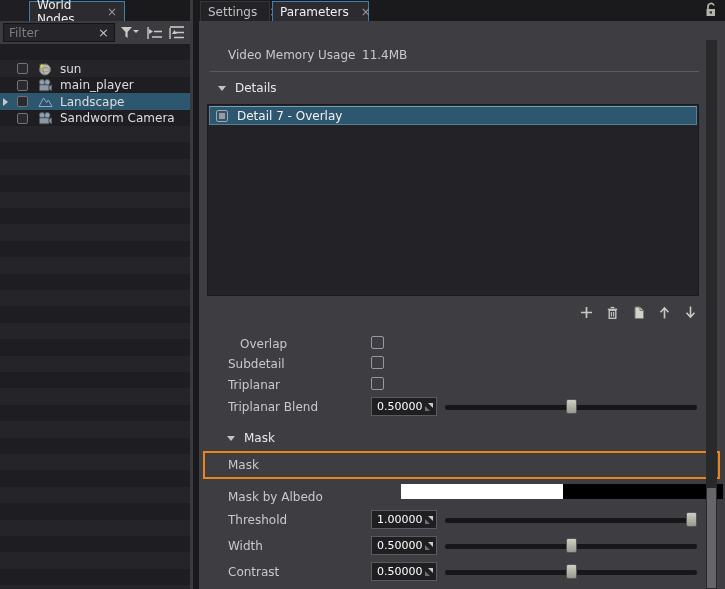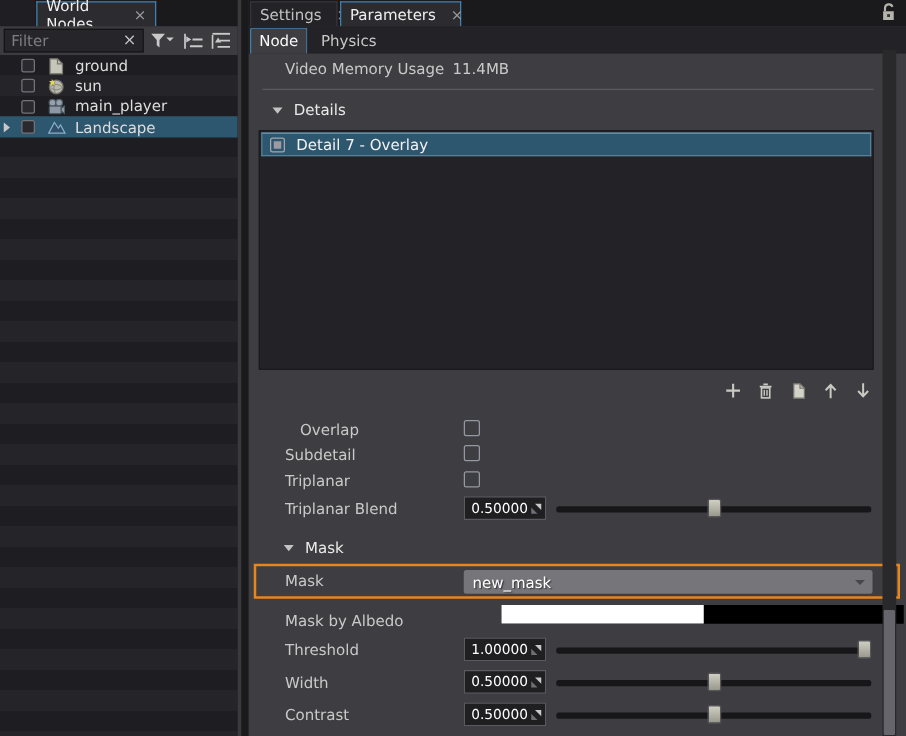--- a/index.html
+++ b/index.html
@@ -126,30 +126,20 @@
     <div class="icon-btn" style="width:21px">
       <svg width="16" height="14" viewBox="0 0 16 14">
         <path d="M1 1h14" stroke="#c9c9c9" stroke-width="1.6"></path>
         <path d="M3 8l2.5-4L8 8z" fill="#c9c9c9"></path>
         <path d="M1 2v11M7 6.5h8M5 11.5h10" stroke="#c9c9c9" stroke-width="1.4" fill="none"></path>
       </svg>
     </div>
   </div>
 
   <div class="lp-tree">
-    <div class="tree-row" style="top:0">
-      <span class="tree-cb"></span>
-      <span class="tree-icon">
-        <svg width="13" height="14" viewBox="0 0 13 14">
-            <path d="M2 1h6l4 4v8H2z" fill="#c6c6ba" stroke="#77776e"></path>
-            <path d="M8 1v4h4" fill="none" stroke="#77776e"></path>
-          </svg>
-      </span>
-      <span class="tree-label">ground</span>
-    </div>
     <div class="tree-row" style="top:16.4px">
       <span class="tree-cb"></span>
       <span class="tree-icon">
         <svg width="14" height="14" viewBox="0 0 14 14">
           <circle cx="7" cy="7.5" r="5.5" fill="#b9b9ad" stroke="#6e6e66"></circle>
           <path d="M2.5 7.5c2-2.5 7-2.5 9 0M2.5 8c2 2.5 7 2.5 9 0M7 2c-2.5 2-2.5 9 0 11" fill="none" stroke="#85857b" stroke-width=".8"></path>
           <path d="M3.5 1l1 2 2-.5-1.4 1.7L6 6 3.8 5 2.4 6.3l.3-2.3L1 3l2.3-.3z" fill="#e4dc4e"></path>
         </svg>
       </span>
       <span class="tree-label">sun</span>
@@ -169,20 +159,32 @@
       <span class="tree-icon">
         <svg width="14" height="13" viewBox="0 0 14 13">
           <circle cx="4" cy="3.2" r="2.7" fill="#97a1ad" stroke="#4e5a66"></circle>
           <circle cx="9.3" cy="3.2" r="2.7" fill="#97a1ad" stroke="#4e5a66"></circle>
           <rect x="1.5" y="5.8" width="9.5" height="6" rx="1" fill="#8e98a4" stroke="#4e5a66"></rect>
           <path d="M11 7.5l2.8-1.7v6L11 10z" fill="#8e98a4" stroke="#4e5a66"></path>
         </svg>
       </span>
       <span class="tree-label">main_player</span>
     </div>
+    <div class="tree-row" style="top:65.6px">
+      <span class="tree-cb"></span>
+      <span class="tree-icon">
+        <svg width="14" height="13" viewBox="0 0 14 13">
+          <circle cx="4" cy="3.2" r="2.7" fill="#97a1ad" stroke="#4e5a66"></circle>
+          <circle cx="9.3" cy="3.2" r="2.7" fill="#97a1ad" stroke="#4e5a66"></circle>
+          <rect x="1.5" y="5.8" width="9.5" height="6" rx="1" fill="#8e98a4" stroke="#4e5a66"></rect>
+          <path d="M11 7.5l2.8-1.7v6L11 10z" fill="#8e98a4" stroke="#4e5a66"></path>
+        </svg>
+      </span>
+      <span class="tree-label">Sandworm Camera</span>
+    </div>
   </div>
 </div>
 
 <div class="panel right-panel">
   <div class="rp-tabbar">
     <div class="tab inactive rp-tab-settings">
       <span>Settings</span>
       <span class="tab-close">×</span>
     </div>
     <div class="tab active rp-tab-parameters">
@@ -191,28 +193,20 @@
     </div>
     <div class="lock-btn">
       <svg width="17" height="18" viewBox="0 0 17 18">
         <path d="M6 8V5.5a3.1 3.1 0 0 1 6-1" fill="none" stroke="#b4b4aa" stroke-width="1.7"></path>
         <rect x="4.5" y="8" width="8.5" height="7" fill="#b4b4aa"></rect>
         <rect x="7.7" y="10.3" width="2.3" height="2.3" fill="#33333a"></rect>
       </svg>
     </div>
   </div>
 
-  <div class="rp-subtabbar">
-    <div class="subtab active">
-      <span>Node</span>
-    </div>
-    <div class="subtab inactive">
-      <span>Physics</span>
-    </div>
-  </div>
 
   <div class="rp-content"></div>
 
   <div class="abs lbl" style="left:29px; top:48px;">Video Memory Usage</div>
   <div class="abs lbl" style="left:163px; top:48px;">11.4MB</div>
   <div class="abs sep" style="left:11px; top:71px; width:489px;"></div>
 
   <div class="abs section-header" style="left:19px; top:81px;">
     <span class="caret-down"></span>
     <span>Details</span>
@@ -280,24 +274,20 @@
     <div class="slider-handle" style="--pos: 0.5;"></div>
   </div>
 
   <div class="abs section-header" style="left:28px; top:431px;">
     <span class="caret-down"></span>
     <span>Mask</span>
   </div>
 
   <div class="abs mask-row highlighted" style="left:4px; top:451px;">
     <div class="abs lbl" style="left:23px; top:5px;">Mask</div>
-    <div class="dropdown">
-      <span>new_mask</span>
-      <span class="dd-arrow"></span>
-    </div>
   </div>
 
   <div class="abs lbl" style="left:29px; top:490px;">Mask by Albedo</div>
   <div class="abs albedo-bar" style="left:174px; top:484px; width:322px; height:15px;">
     <div class="albedo-white" style="--frac: 0.503;"></div>
   </div>
 
   <div class="abs lbl" style="left:29px; top:513px;">Threshold</div>
   <div class="abs spinbox" style="left:172px; top:510px;">
     <span class="spin-value">1.00000</span>

